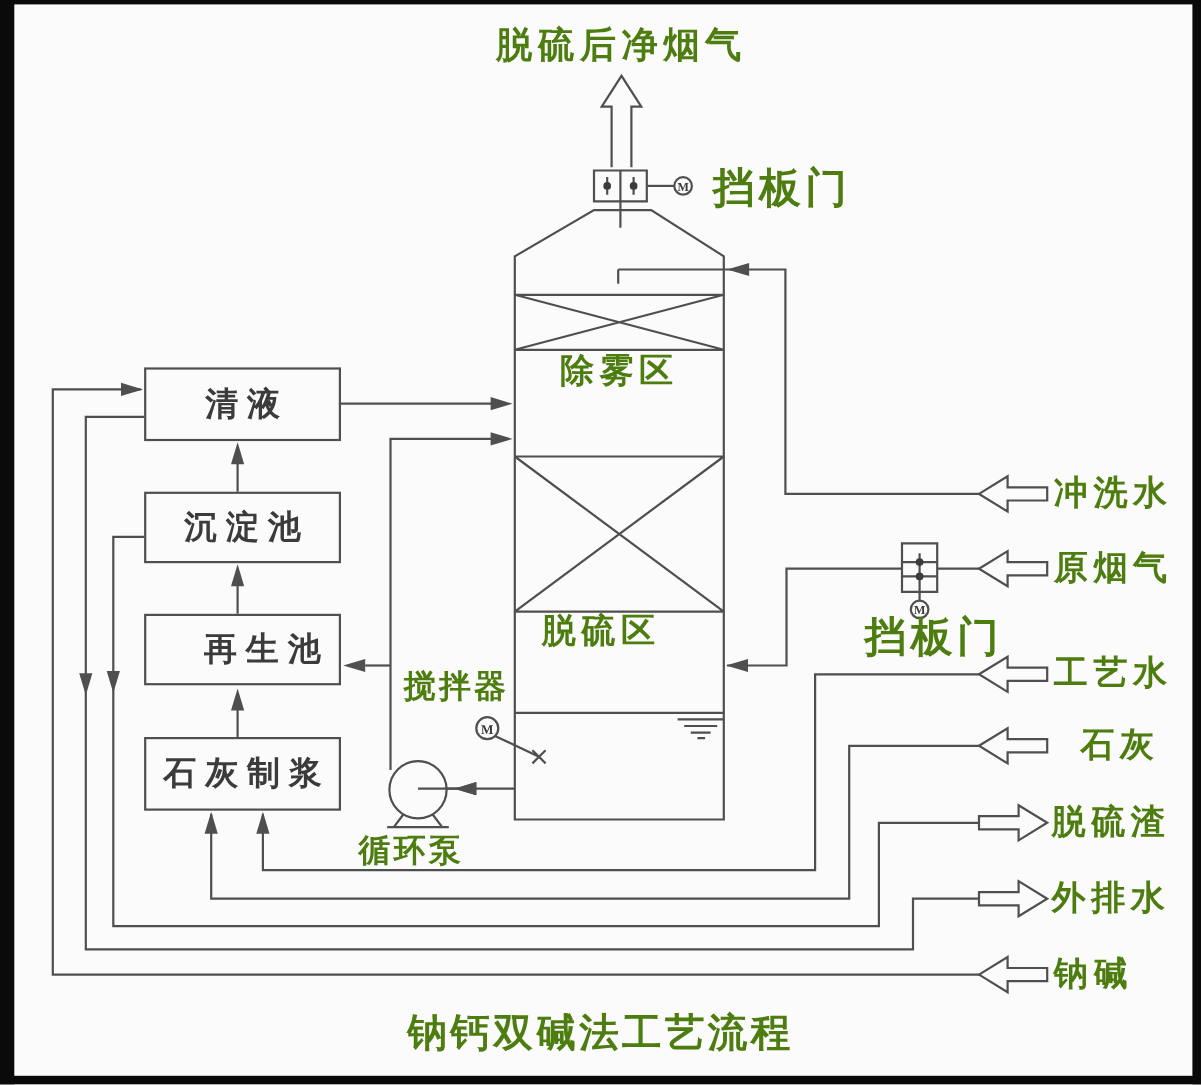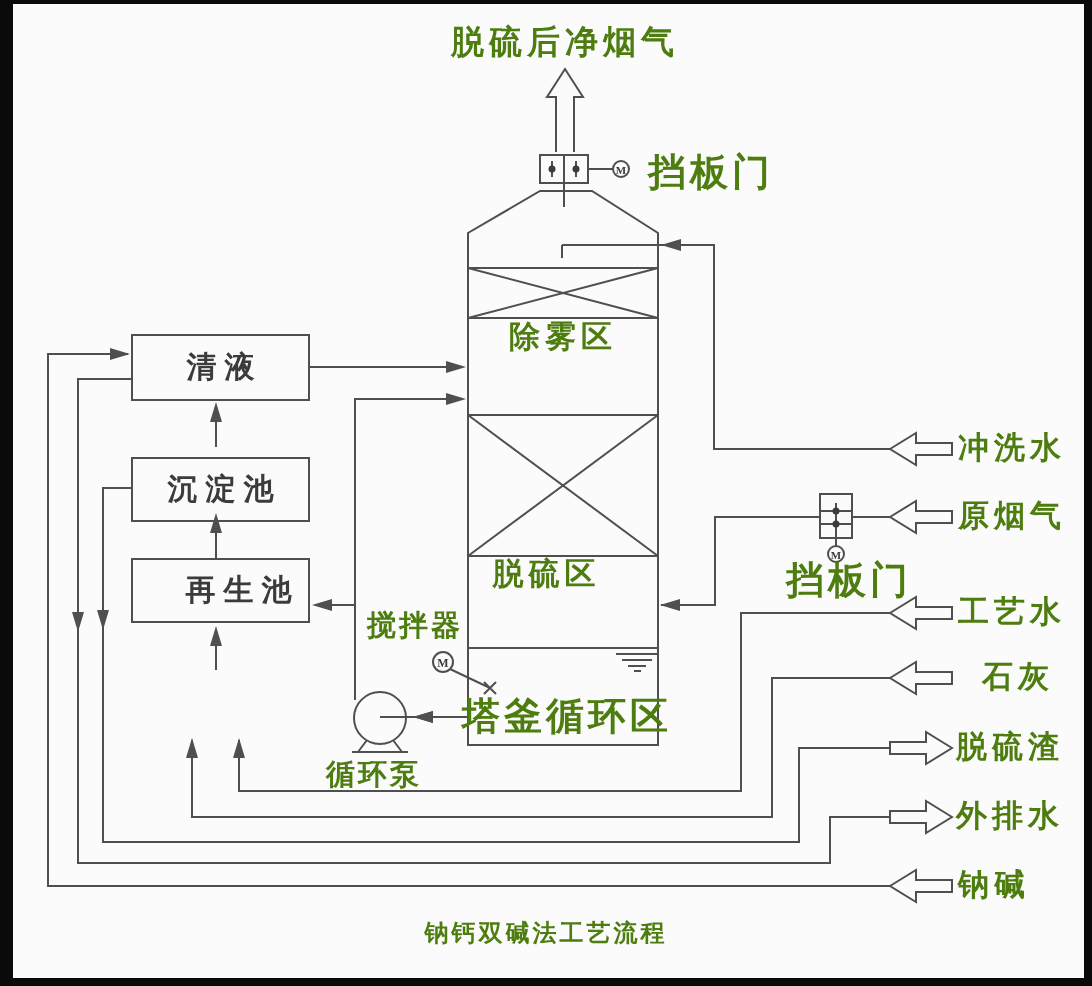--- a/index.html
+++ b/index.html
@@ -36,21 +36,21 @@
     display:flex;align-items:center;justify-content:center;
     font-weight:700;font-size:30px;letter-spacing:8px;
     background:transparent;
   }
   .pbox span{margin-right:-8px;} 
 
   .t33{font-size:33px;letter-spacing:5px;}
   .t31{font-size:31px;letter-spacing:5px;}
   .t30{font-size:38px;letter-spacing:4px;}
   .t29{font-size:29px;letter-spacing:3px;}
-  .t36{font-size:24px;letter-spacing:3px;}
+  .t36{font-size:36px;letter-spacing:3px;}
 </style>
 </head>
 <body>
 
 <div id="stage">
 
   <svg id="diagram" width="1092" height="986" viewBox="0 0 1092 986">
 
     <g stroke="#4f4f4f" stroke-width="2" fill="none">
 
@@ -154,36 +154,38 @@
   </svg>
 
   <div class="lbl t33 center" style="left:440px;top:24px;width:250px;">脱硫后净烟气</div>
 
   <div class="lbl t30" style="left:648px;top:152px;">挡板门</div>
 
   <div class="lbl t31 center" style="left:468px;top:320px;width:190px;">除雾区</div>
 
   <div class="lbl t31 center" style="left:468px;top:557px;width:157px;">脱硫区</div>
 
-  <div class="lbl t30 center" style="left:462px;top:696px;width:198px;">塔釜循环区</div>
 
   <div class="lbl t29" style="left:354px;top:610px;padding-left:13px;">搅拌器</div>
 
   <div class="lbl t29" style="left:326px;top:759px;">循环泵</div>
 
   <div class="lbl t30" style="left:786px;top:560px;">挡板门</div>
 
   <div class="pbox" style="left:131px;top:334px;width:179px;height:67px;align-items:center;">
     <span>清液</span>
   </div>
-  <div class="pbox" style="left:131px;top:447px;width:179px;height:65px;margin-top:10px;">
+  <div class="pbox" style="left:131px;top:447px;width:179px;height:65px;">
     <span>沉淀池</span>
   </div>
   <div class="pbox" style="left:131px;top:558px;width:179px;height:65px;padding-left:36px;">
     <span>再生池</span>
+  </div>
+  <div class="pbox" style="left:131px;top:670px;width:179px;height:67px;">
+    <span>石灰制浆</span>
   </div>
 
   <div class="lbl t31" style="left:958px;top:431px;">冲洗水</div>
   <div class="lbl t31" style="left:958px;top:499px;">原烟气</div>
   <div class="lbl t31" style="left:958px;top:595px;">工艺水</div>
   <div class="lbl t31" style="left:982px;top:660px;">石灰</div>
   <div class="lbl t31" style="left:956px;top:730px;">脱硫渣</div>
   <div class="lbl t31" style="left:956px;top:799px;">外排水</div>
   <div class="lbl t31" style="left:958px;top:868px;">钠碱</div>
 

